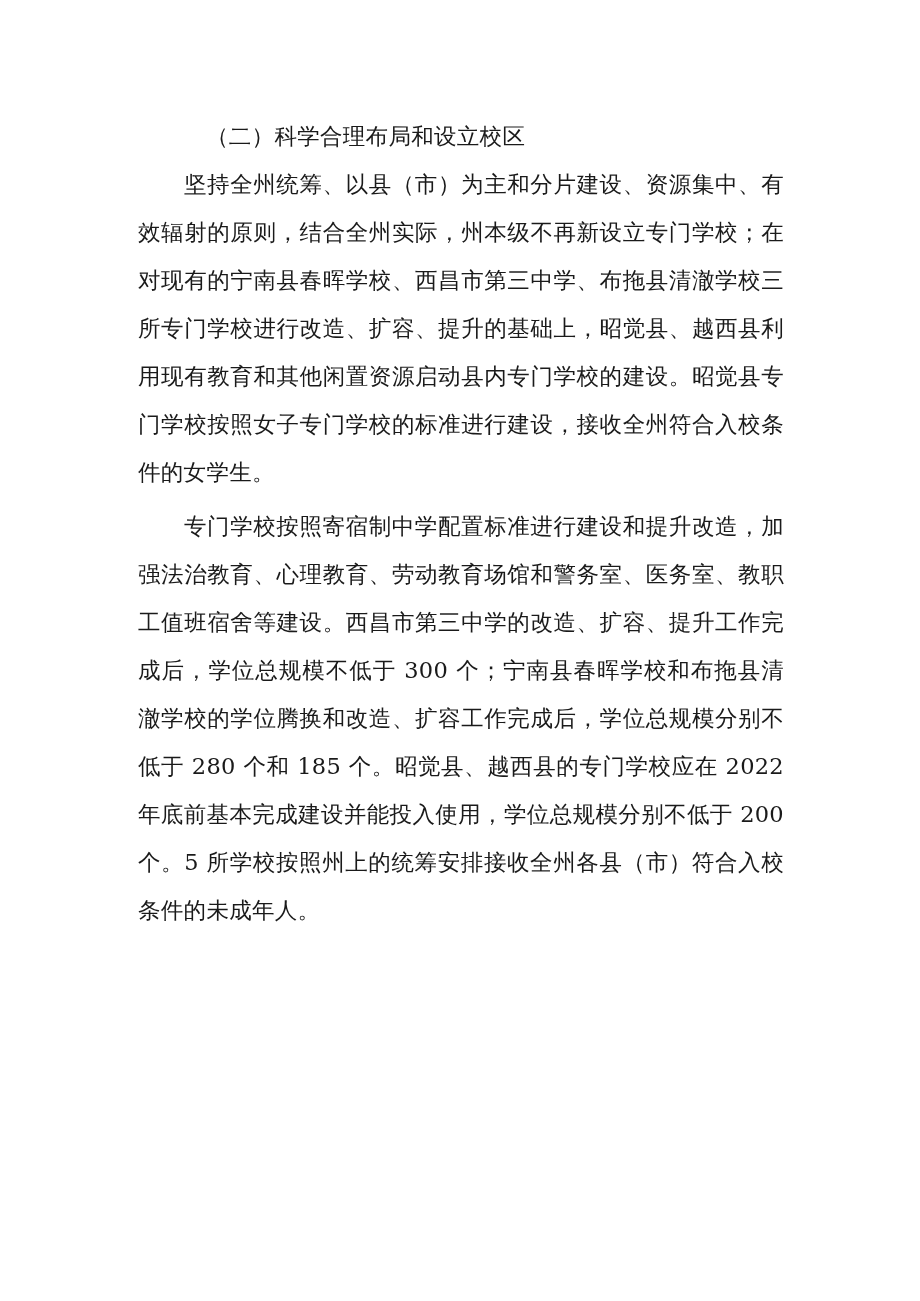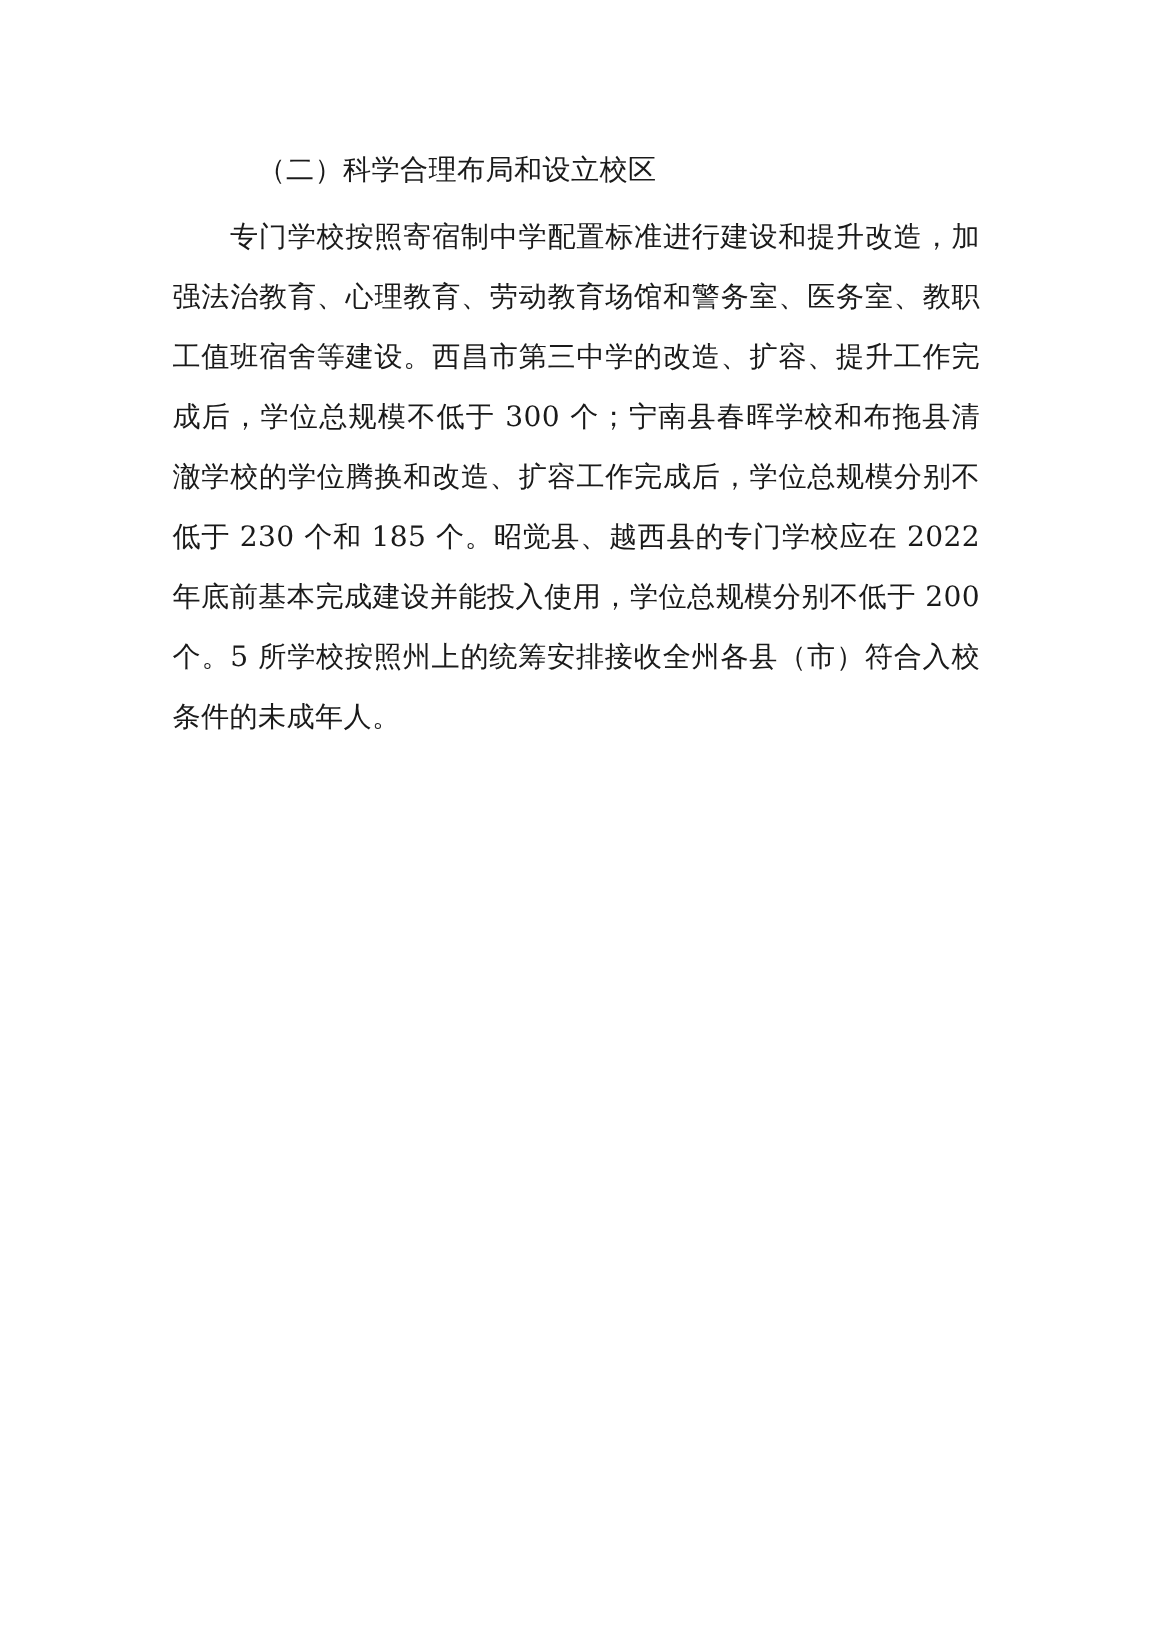--- a/index.html
+++ b/index.html
@@ -40,16 +40,17 @@
     }
     .gap {
       height: 6px;
     }
   </style>
 </head>
 <body>
 
 <div class="page">
   <p class="heading">（二）科学合理布局和设立校区</p>
+  <p class="para">坚持全州统筹、以县（市）为主和分片建设、资源集中、有效辐射的原则，结合全州实际，州本级不再新设立专门学校；在对现有的宁南县春晖学校、西昌市第三中学、布拖县清澈学校三所专门学校进行改造、扩容、提升的基础上，昭觉县、越西县利用现有教育和其他闲置资源启动县内专门学校的建设。昭觉县专门学校按照女子专门学校的标准进行建设，接收全州符合入校条件的女学生。</p>
   <div class="gap"></div>
-  <p class="para">专门学校按照寄宿制中学配置标准进行建设和提升改造，加强法治教育、心理教育、劳动教育场馆和警务室、医务室、教职工值班宿舍等建设。西昌市第三中学的改造、扩容、提升工作完成后，学位总规模不低于 300 个；宁南县春晖学校和布拖县清澈学校的学位腾换和改造、扩容工作完成后，学位总规模分别不低于 230 个和 185 个。昭觉县、越西县的专门学校应在 2022 年底前基本完成建设并能投入使用，学位总规模分别不低于 200 个。5 所学校按照州上的统筹安排接收全州各县（市）符合入校条件的未成年人。</p>
+  <p class="para">专门学校按照寄宿制中学配置标准进行建设和提升改造，加强法治教育、心理教育、劳动教育场馆和警务室、医务室、教职工值班宿舍等建设。西昌市第三中学的改造、扩容、提升工作完成后，学位总规模不低于 300 个；宁南县春晖学校和布拖县清澈学校的学位腾换和改造、扩容工作完成后，学位总规模分别不低于 280 个和 185 个。昭觉县、越西县的专门学校应在 2022 年底前基本完成建设并能投入使用，学位总规模分别不低于 200 个。5 所学校按照州上的统筹安排接收全州各县（市）符合入校条件的未成年人。</p>
   <div class="gap"></div>
 </div>
 
 </body></html>

